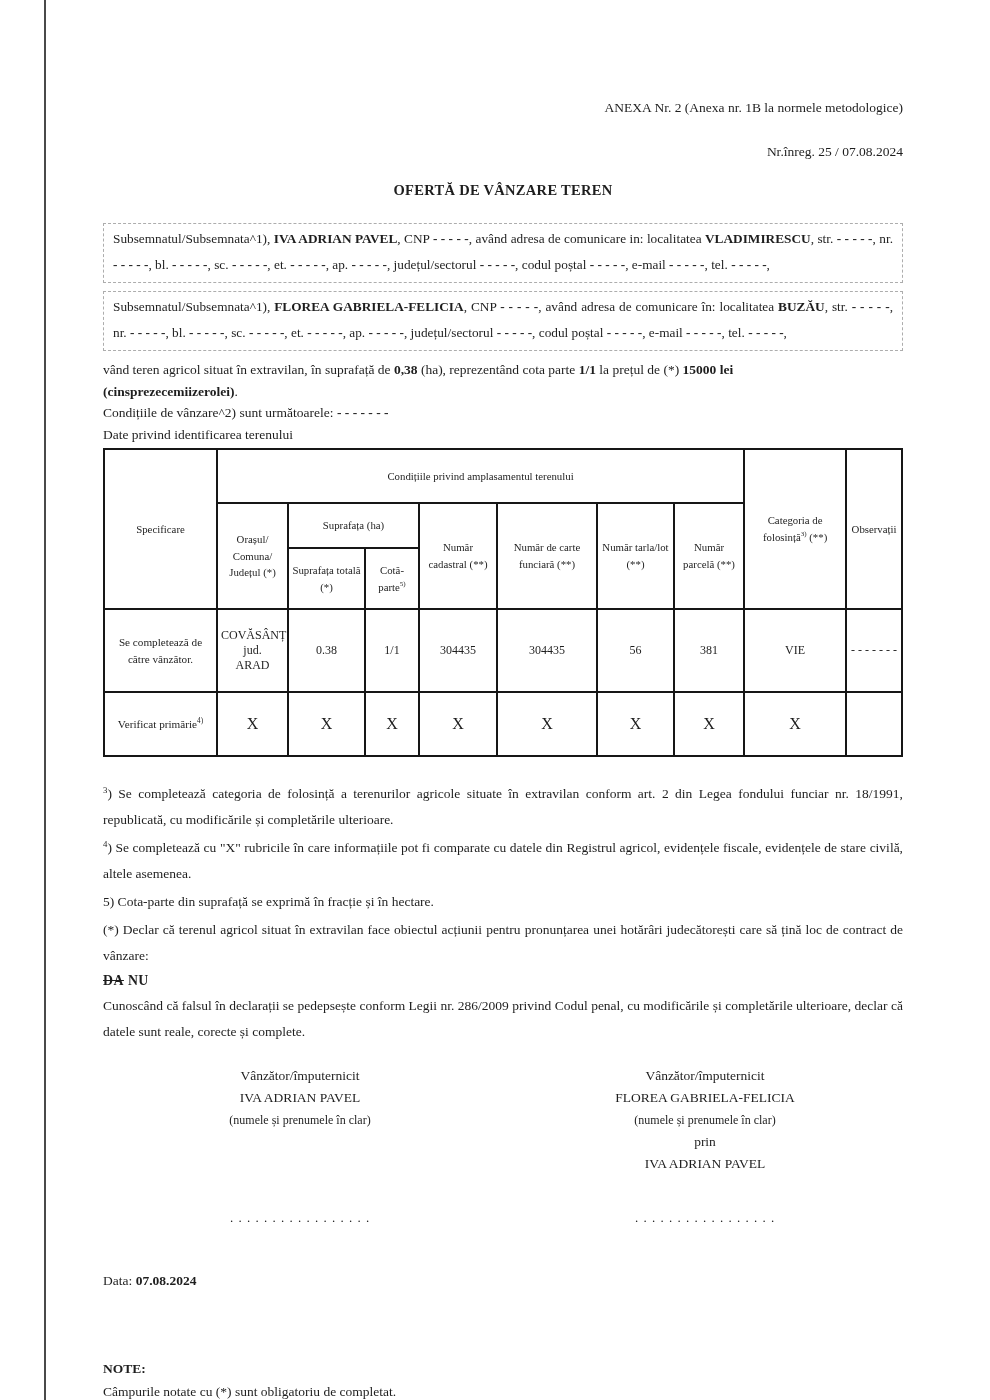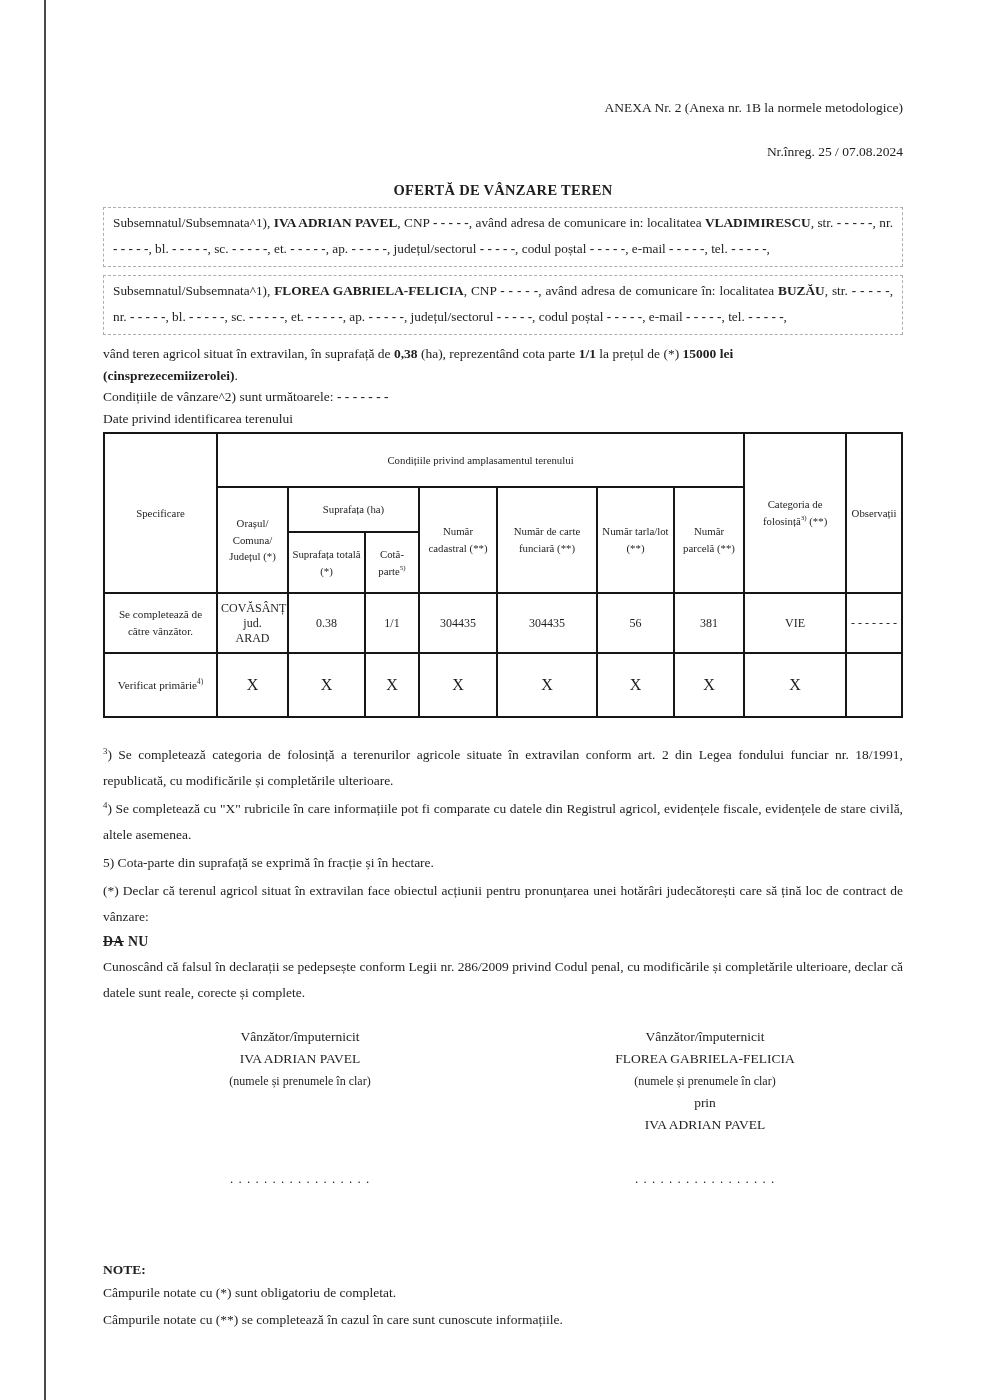--- a/index.html
+++ b/index.html
@@ -19,21 +19,21 @@
     position:absolute; left:44px; top:0; width:2px; height:1400px;
     background:#2a2a2a; opacity:0.85;
   }
   .content { position:absolute; left:103px; top:0; width:800px; }
   .right { text-align:right; }
   .anexa-line { margin-top:100px; font-size:13.5px; }
   .reg-line { margin-top:28px; font-size:13.5px; }
   .doc-title { margin-top:22px; text-align:center; font-weight:bold; font-size:14.5px; letter-spacing:0.3px; }
   .party-box {
     border:1px dashed #adadad;
-    margin-top:8px;
+    margin-top:24px;
     padding:2px 9px 4px 9px;
     line-height:26px;
     text-align:justify;
     font-size:13.3px;
   }
   .party-box + .party-box { margin-top:8px; }
   .para { margin:8px 0 0 0; line-height:21.5px; text-align:justify; }
   .para.tight { margin:0; }
   table.land-table {
     border-collapse:collapse;
@@ -117,21 +117,21 @@
       <td colspan="2" class="th">Suprafața (ha)</td>
       <td rowspan="2" class="th">Număr cadastral (**)</td>
       <td rowspan="2" class="th">Număr de carte funciară (**)</td>
       <td rowspan="2" class="th">Număr tarla/lot (**)</td>
       <td rowspan="2" class="th">Număr parcelă (**)</td>
     </tr>
     <tr style="height:61px">
       <td class="th">Suprafața totală (*)</td>
       <td class="th"><span>Cotă-parte</span><sup>5)</sup></td>
     </tr>
-    <tr style="height:60px">
+    <tr style="height:83px">
       <td class="cell-label">Se completează de către vânzător.</td>
       <td class="cell-val pre">COVĂSÂNȚ
 jud.
 ARAD</td>
       <td class="cell-val">0.38</td>
       <td class="cell-val">1/1</td>
       <td class="cell-val">304435</td>
       <td class="cell-val">304435</td>
       <td class="cell-val">56</td>
       <td class="cell-val">381</td>
@@ -173,18 +173,19 @@
       <div>prin</div>
       <div>IVA ADRIAN PAVEL</div>
     </div>
   </div>
 
   <div class="dots-row">
     <div class="sig-col left dots">. . . . . . . . . . . . . . . . .</div>
     <div class="sig-col right dots">. . . . . . . . . . . . . . . . .</div>
   </div>
 
+  <p class="date-line"><span>Data: </span><span class="b">07.08.2024</span></p>
 
   <div class="notes-title">NOTE:</div>
   <p class="notes-line">Câmpurile notate cu (*) sunt obligatoriu de completat.</p>
   <p class="notes-line">Câmpurile notate cu (**) se completează în cazul în care sunt cunoscute informațiile.</p>
 
 </div>
 
 </body></html>

